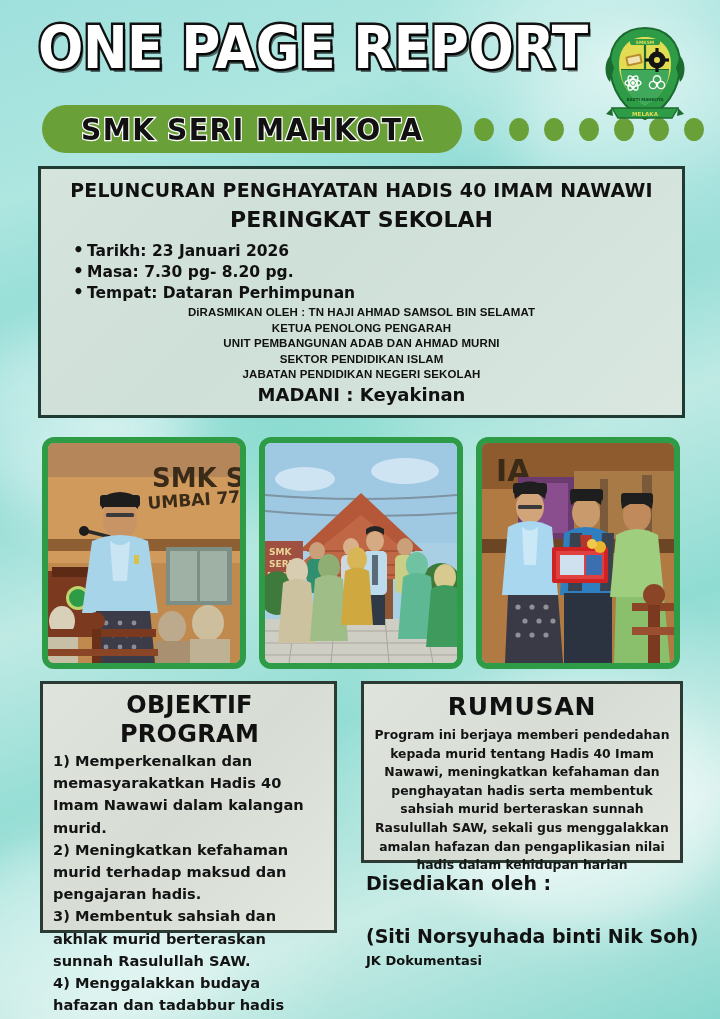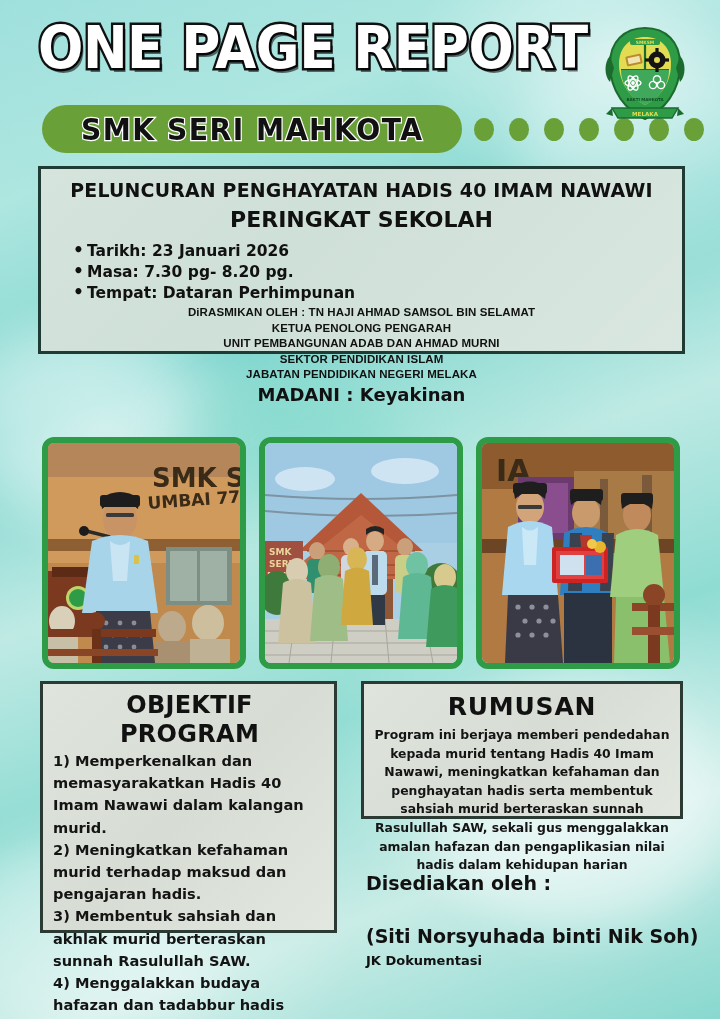--- a/index.html
+++ b/index.html
@@ -75,21 +75,21 @@
   }
   .dot { width: 20px; height: 23px; border-radius: 50%; background: #6aa038; }
 
   
   #school-logo { position: absolute; left: 600px; top: 22px; width: 90px; height: 104px; }
 
   
   #info-box {
     position: absolute;
     left: 38px; top: 166px;
-    width: 647px; height: 188px;
+    width: 647px; height: 252px;
     background: linear-gradient(135deg,#d5e4dd 0%,#cfe0d8 40%,#d9e7e0 100%);
     border: 3px solid #1f3b33;
     padding: 10px 14px 6px 14px;
   }
   #info-title-1 {
     text-align: center;
     font-family: "DejaVu Sans", sans-serif;
     font-size: 19.5px; font-weight: 900;
     color: #111; letter-spacing: 0.2px;
     transform: scaleX(0.97);
@@ -155,21 +155,21 @@
   #objektif-list { list-style: none; }
   #objektif-list li {
     font-family: "DejaVu Sans", sans-serif;
     font-size: 14.6px; font-weight: 600; color: #141414;
     line-height: 22.2px;
   }
 
   #rumusan-box {
     position: absolute;
     left: 361px; top: 681px;
-    width: 322px; height: 138px;
+    width: 322px; height: 182px;
     background: linear-gradient(135deg,#dfe4dc 0%,#d7ddd4 50%,#e2e7e0 100%);
     border: 3px solid #2b3a33;
     padding: 8px 7px;
   }
   #rumusan-title {
     text-align: center;
     font-family: "DejaVu Sans", sans-serif;
     font-size: 25px; font-weight: 900; color: #111;
     letter-spacing: 0.8px; margin-bottom: 5px;
   }
@@ -290,21 +290,21 @@
       <li>Tarikh: 23 Januari 2026</li>
       <li>Masa: 7.30 pg- 8.20 pg.</li>
       <li>Tempat: Dataran Perhimpunan</li>
     </ul>
 
     <div id="officiate">
       <div class="officiate-line">DiRASMIKAN OLEH : TN HAJI AHMAD SAMSOL BIN SELAMAT</div>
       <div class="officiate-line">KETUA PENOLONG PENGARAH</div>
       <div class="officiate-line">UNIT PEMBANGUNAN ADAB DAN AHMAD MURNI</div>
       <div class="officiate-line">SEKTOR PENDIDIKAN ISLAM</div>
-      <div class="officiate-line">JABATAN PENDIDIKAN NEGERI MELAKA</div>
+      <div class="officiate-line">JABATAN PENDIDIKAN NEGERI SEKOLAH</div>
     </div>
 
     <div id="madani-line">MADANI : Keyakinan</div>
   </div>
 
   <div id="photo-row">
 
     <div class="photo">
       <svg viewBox="0 0 192 220" preserveAspectRatio="xMidYMid slice">
         <rect width="192" height="220" fill="#c08a4e"></rect>

